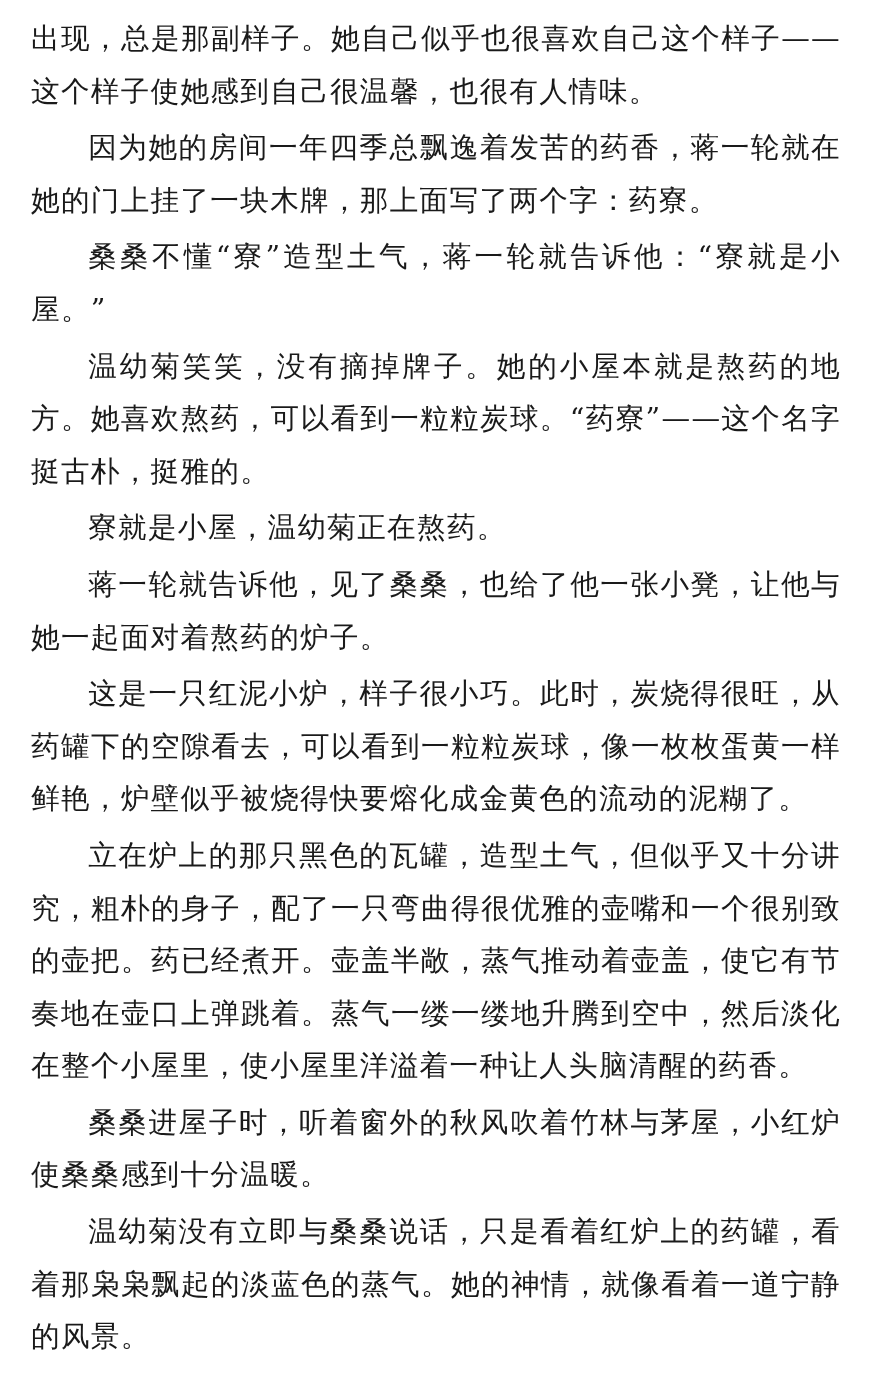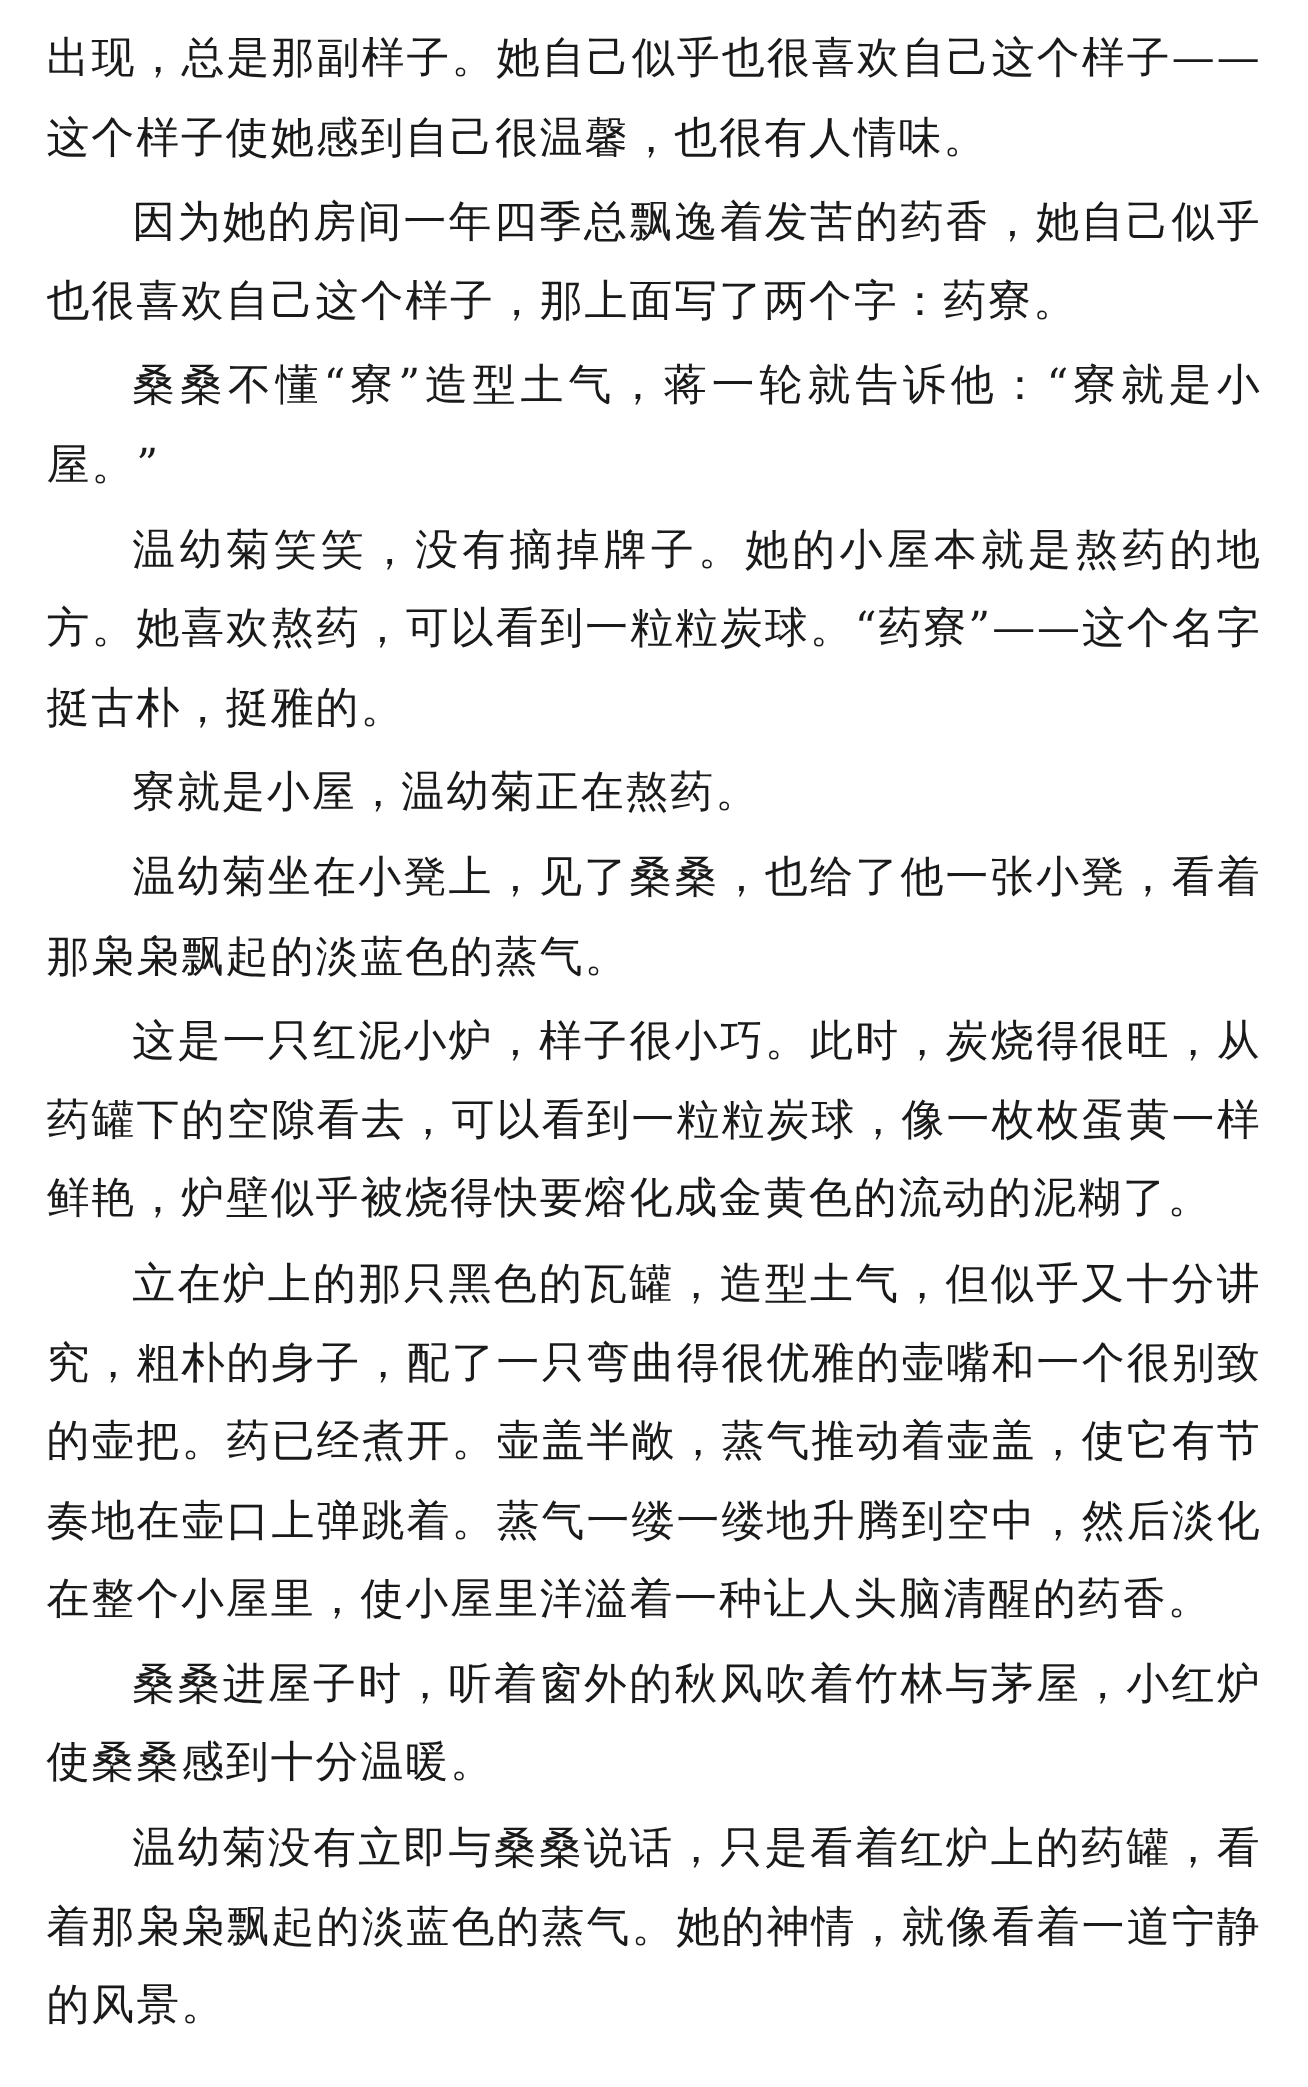--- a/index.html
+++ b/index.html
@@ -28,25 +28,25 @@
       position: absolute; left: 800px; top: 0px;
       font-family: "Liberation Serif", "DejaVu Serif", serif;
       font-style: italic; font-size: 36px; color: #111;
     }
   </style>
 </head>
 <body>
 
 <div class="page-body">
   <p class="para cont">出现，总是那副样子。她自己似乎也很喜欢自己这个样子——这个样子使她感到自己很温馨，也很有人情味。</p>
-  <p class="para">因为她的房间一年四季总飘逸着发苦的药香，她自己似乎也很喜欢自己这个样子，那上面写了两个字：药寮。</p>
+  <p class="para">因为她的房间一年四季总飘逸着发苦的药香，蒋一轮就在她的门上挂了一块木牌，那上面写了两个字：药寮。</p>
   <p class="para">桑桑不懂“寮”造型土气，蒋一轮就告诉他：“寮就是小屋。”</p>
   <p class="para">温幼菊笑笑，没有摘掉牌子。她的小屋本就是熬药的地方。她喜欢熬药，可以看到一粒粒炭球。“药寮”——这个名字挺古朴，挺雅的。</p>
   <p class="para">寮就是小屋，温幼菊正在熬药。</p>
-  <p class="para">温幼菊坐在小凳上，见了桑桑，也给了他一张小凳，看着那枭枭飘起的淡蓝色的蒸气。</p>
+  <p class="para">蒋一轮就告诉他，见了桑桑，也给了他一张小凳，让他与她一起面对着熬药的炉子。</p>
   <p class="para">这是一只红泥小炉，样子很小巧。此时，炭烧得很旺，从药罐下的空隙看去，可以看到一粒粒炭球，像一枚枚蛋黄一样鲜艳，炉壁似乎被烧得快要熔化成金黄色的流动的泥糊了。</p>
   <p class="para">立在炉上的那只黑色的瓦罐，造型土气，但似乎又十分讲究，粗朴的身子，配了一只弯曲得很优雅的壶嘴和一个很别致的壶把。药已经煮开。壶盖半敞，蒸气推动着壶盖，使它有节奏地在壶口上弹跳着。蒸气一缕一缕地升腾到空中，然后淡化在整个小屋里，使小屋里洋溢着一种让人头脑清醒的药香。</p>
   <p class="para">桑桑进屋子时，听着窗外的秋风吹着竹林与茅屋，小红炉使桑桑感到十分温暖。</p>
   <p class="para">温幼菊没有立即与桑桑说话，只是看着红炉上的药罐，看着那枭枭飘起的淡蓝色的蒸气。她的神情，就像看着一道宁静的风景。</p>
 </div>
 
 <div class="footer">
   <span class="running-head">第九章  药 寮</span>
   <span class="divider"></span>
   <span class="page-number">269</span>

